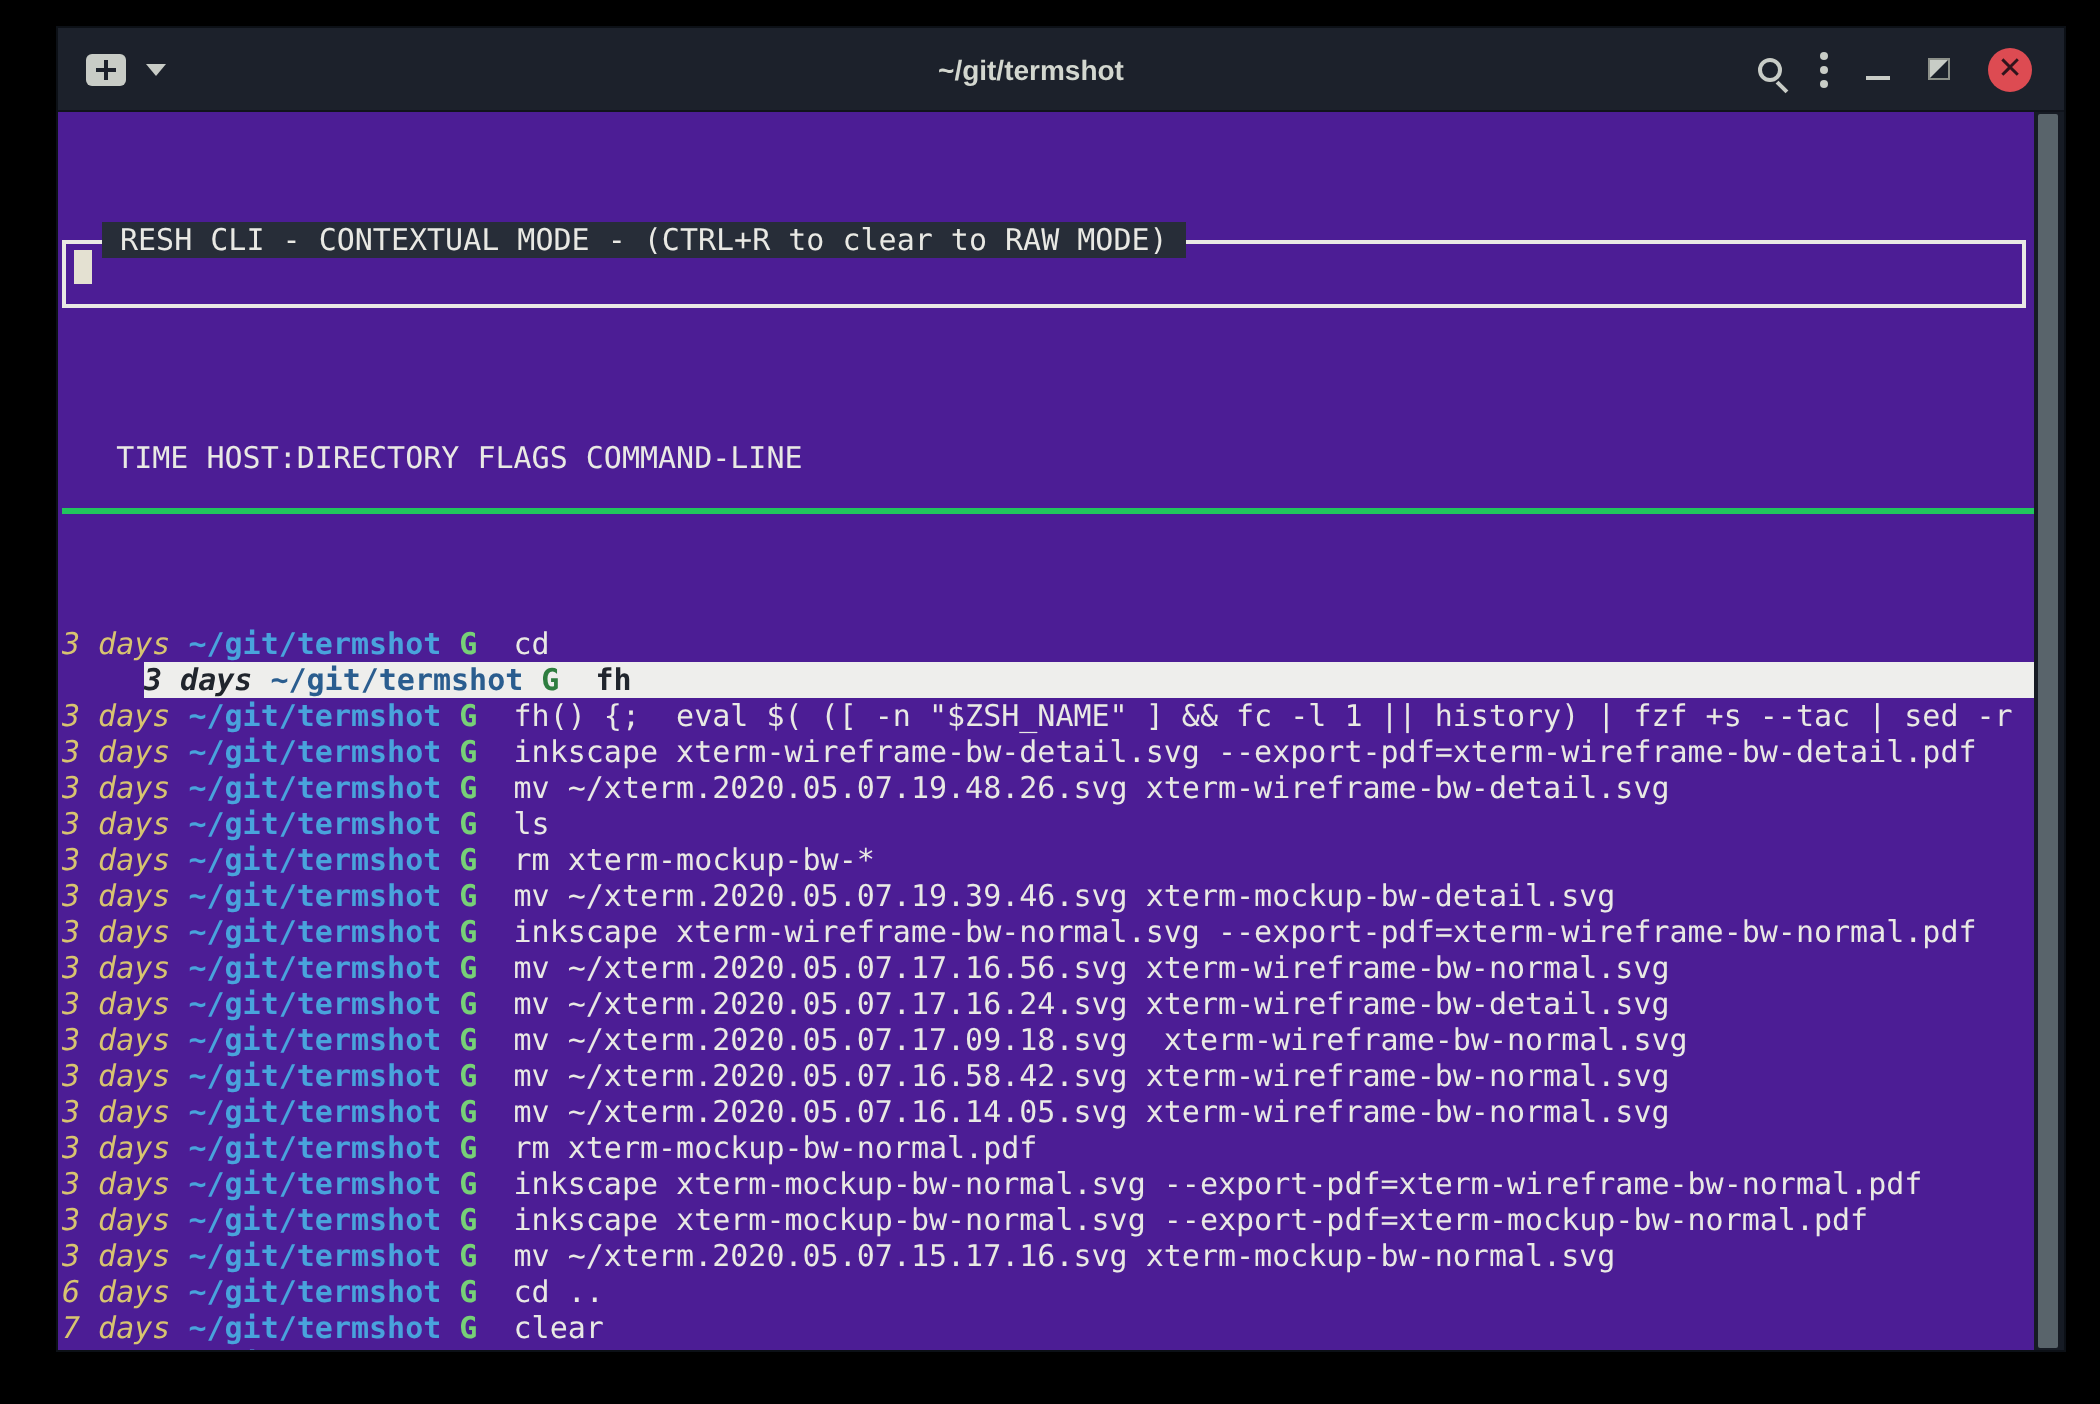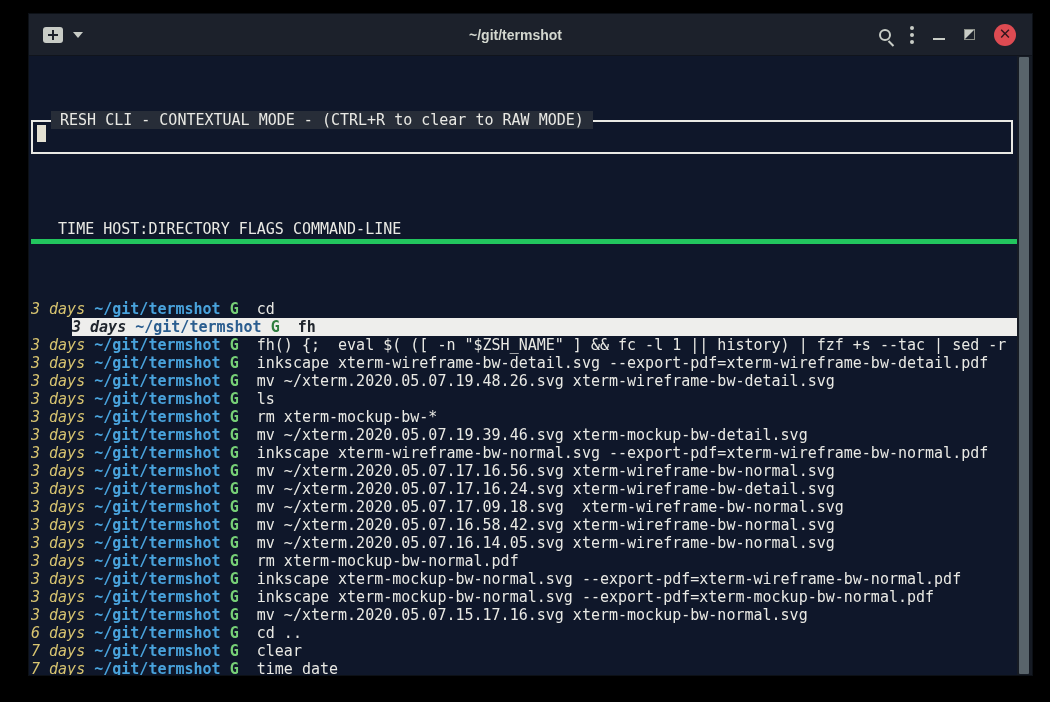--- a/index.html
+++ b/index.html
@@ -1,21 +1,21 @@
 <!DOCTYPE html>
 <html><head>
 <meta charset="utf-8">
 <style>
   * { margin:0; padding:0; box-sizing:border-box; }
   html,body { width:1050px; height:702px; background:#000; overflow:hidden; }
   body { font-family:"DejaVu Sans Mono", monospace; }
 
   .window {
     position:absolute; left:28px; top:13px; width:1005px; height:663px;
-    background:#0f172a; border:1px solid #0c1016; display:flex; flex-direction:column;
+    background:#4c1d95; border:1px solid #0c1016; display:flex; flex-direction:column;
   }
 
   
   .titlebar {
     height:42px; background:#1c212b; border-bottom:1px solid #10141c;
     display:flex; align-items:center; flex:0 0 auto;
     font-family:"Liberation Sans", sans-serif; color:#d3d7cf;
   }
   .tb-left { display:flex; align-items:center; gap:10px; padding-left:14px; width:200px; }
   .newtab-btn { width:20px; height:16px; background:#c8ccc6; border-radius:3px; position:relative; }
@@ -38,21 +38,21 @@
   .term-inner { position:absolute; left:2px; top:0; right:15px; bottom:0; white-space:pre; overflow:hidden; }
   .scrollbar { position:absolute; right:0; top:0; bottom:0; width:15px; background:#161b24; }
   .scrollbar .thumb { position:absolute; left:2px; right:3px; top:1px; bottom:1px; background:#59646b; border-radius:1px; }
 
   .search-box {
     margin:10px 4px 0 0; height:34px; border:2px solid #e9e9e4; position:relative;
   }
   .box-title { position:absolute; top:-11px; left:18px; background:#272d38; padding:0 9px; }
   .cursor-block { position:absolute; left:4px; top:3px; width:9px; height:17px; background:#e4e1d2; }
 
-  .table-header { margin-top:14px; line-height:15px; border-bottom:5px solid #22c55e; padding-bottom:2px; }
+  .table-header { margin-top:14px; line-height:15px; border-bottom:3px solid #22c55e; padding-bottom:17px; }
 
   .rows { margin-top:2px; }
   .hrow { height:18px; overflow:hidden; }
   .c-time { color:#d8c470;font-style:italic; }
   .c-host { color:#49a3dc; font-weight:bold; }
   .c-flag { color:#77d077; font-weight:bold; }
   .c-cmd  { color:#e9e9e4; }
   .hrow.selected { background:#eeeeec;margin-left:41px; }
   .hrow.selected .c-time, .hrow.selected .c-cmd { color:#20252d; font-weight:bold; }
   .hrow.selected .c-host { color:#2a5d8f; }

